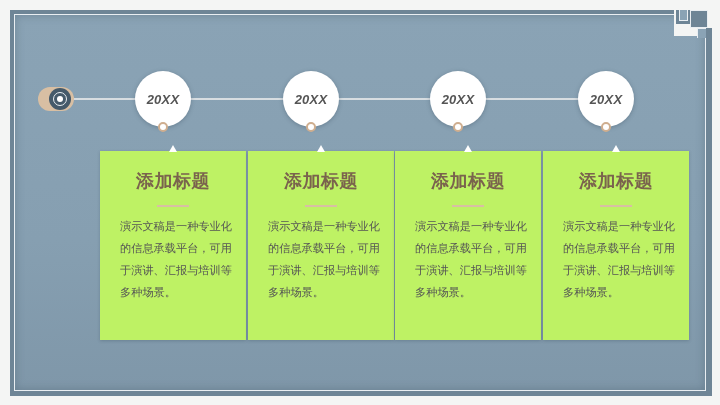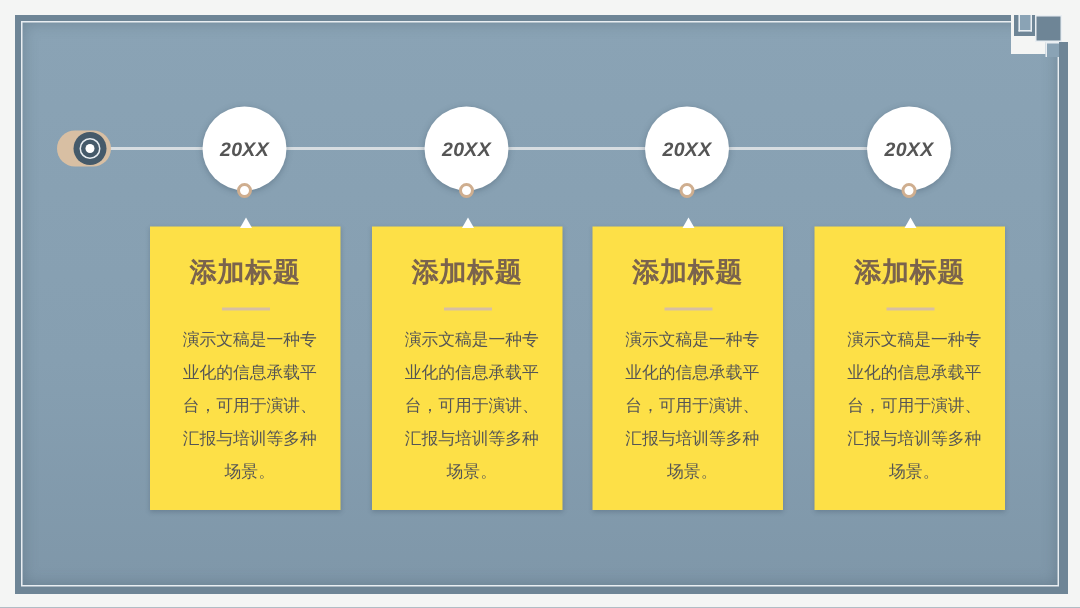--- a/index.html
+++ b/index.html
@@ -73,41 +73,41 @@
     display: flex; align-items: center; justify-content: center;
     font-family: "Liberation Sans", sans-serif; font-weight: bold; font-size: 13px;
     color: #555555; letter-spacing: 0.2px; font-style: italic;
   }
   .node-dot {
     position: absolute; top: 122px; width: 10px; height: 10px; border-radius: 50%;
     background: #ffffff; border: 2px solid #cfae8f; box-sizing: border-box;
   }
 
   .card {
-    position: absolute; top: 151px; width: 127px; height: 189px;
-    background: #fde047; box-shadow: 0 1px 3px rgba(40,60,75,0.25);
+    position: absolute; top: 151px; width: 146px; height: 189px;
+    background: #bef264; box-shadow: 0 1px 3px rgba(40,60,75,0.25);
     text-align: center;
   }
   .card-pointer {
     position: absolute; top: -6px; left: 50%; margin-left: -4px;
     width: 0; height: 0;
     border-left: 4px solid transparent; border-right: 4px solid transparent;
     border-bottom: 7px solid #ffffff;
   }
   .card-title {
     position: absolute; left: 0; right: 0; top: 18px;
     font-size: 18px; font-weight: bold; color: #7a634d; letter-spacing: 0.5px;
   }
   .card-rule {
     position: absolute; left: 50%; top: 54px; width: 32px; margin-left: -16px;
     height: 2px; background: #d8bfa3;
   }
   .card-body {
     position: absolute; left: 20px; right: 14px; top: 65px;
-    font-size: 11.2px; line-height: 22px; color: #555555; text-align: center;
+    font-size: 11.2px; line-height: 22px; color: #555555; text-align: left;
     word-break: break-all;
   }
 </style>
 </head>
 <body>
 
 <div class="frame-outer"></div>
 <div class="frame-inner"></div>
 
 <div class="corner-cut"></div>

